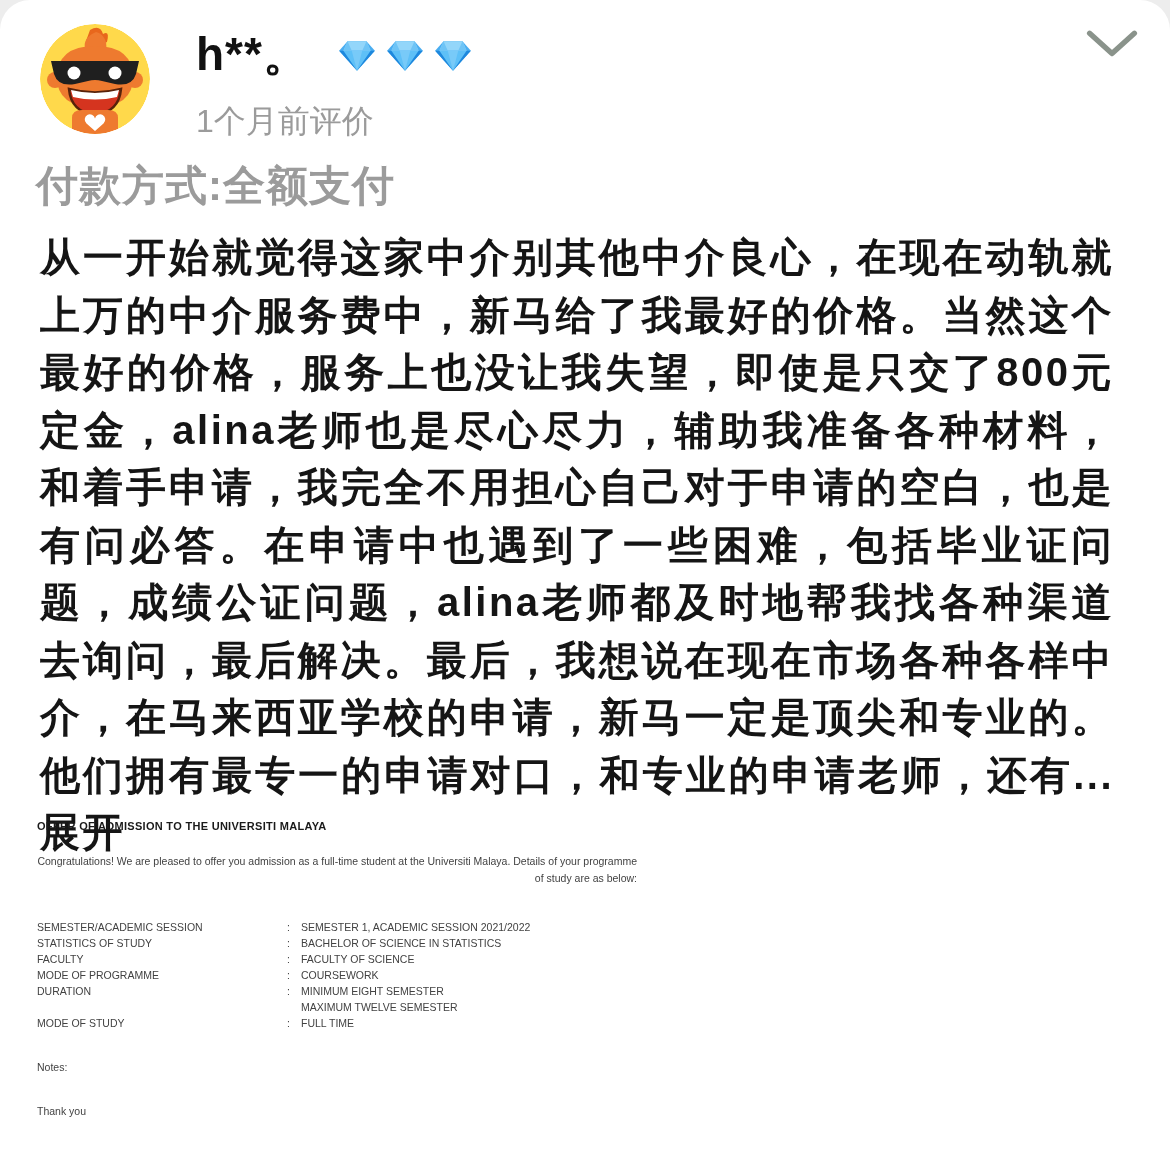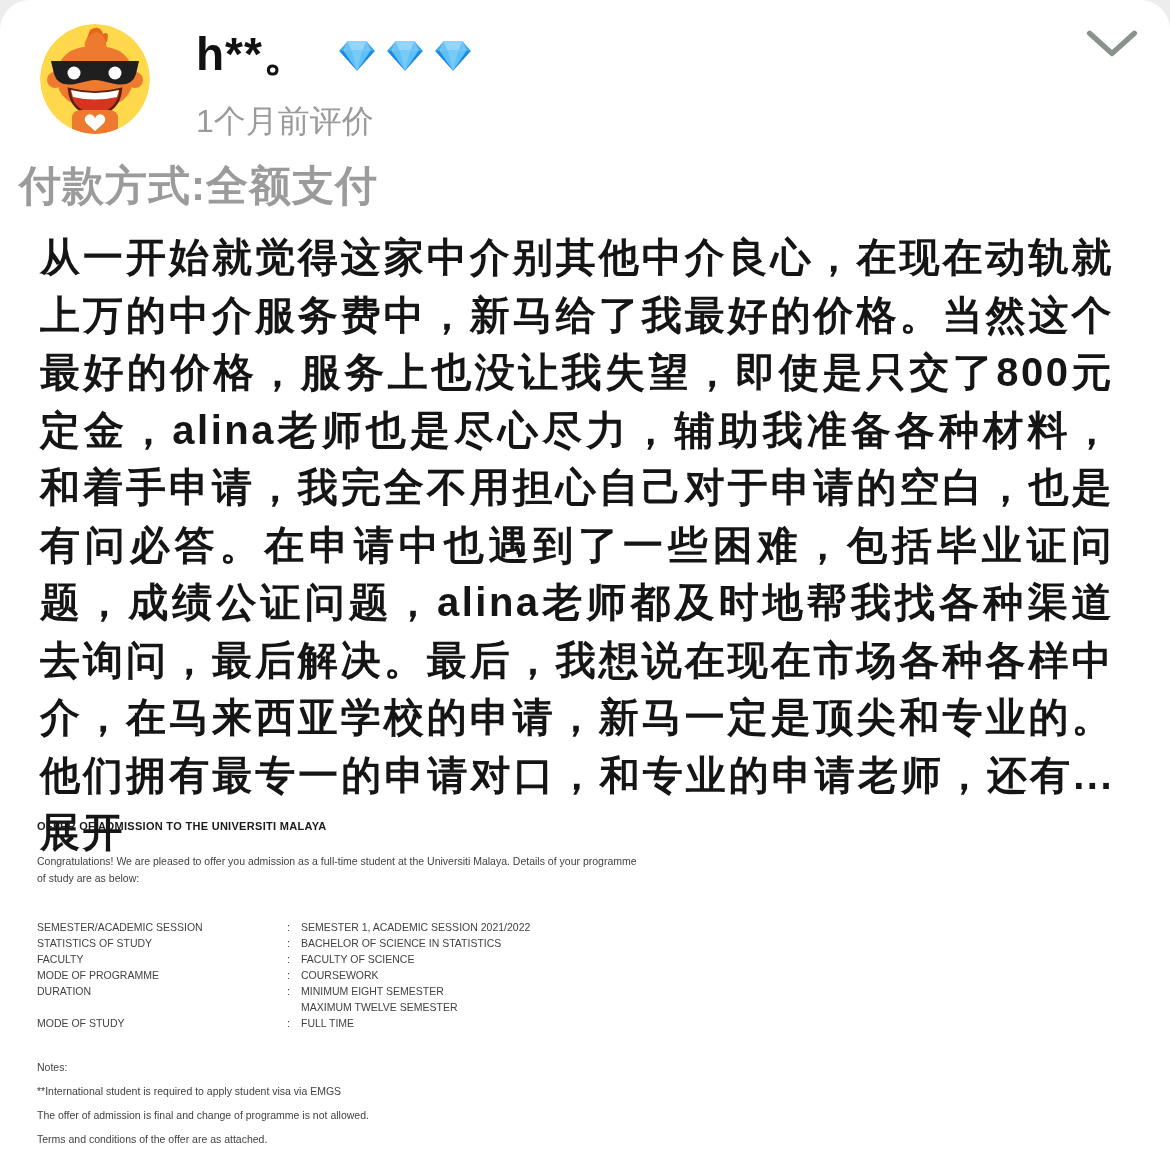--- a/index.html
+++ b/index.html
@@ -18,34 +18,34 @@
   .name-row{position:absolute;left:196px;top:28px;height:54px;display:flex;align-items:center;}
   .username{font-size:46px;font-weight:700;color:var(--username);letter-spacing:1px;}
   .gems{display:flex;align-items:center;margin-left:26px;}
   .gem{width:42px;height:42px;margin-right:6px;}
   .gem svg{width:42px;height:42px;display:block;}
   .review-time{position:absolute;left:196px;top:100px;font-size:32px;color:var(--meta-gray);}
   .collapse{position:absolute;left:1084px;top:28px;width:56px;height:36px;cursor:pointer;}
   .collapse svg{width:56px;height:32px;display:block;}
 
   
-  .payment{position:absolute;left:19px;top:158px;font-size:42px;font-weight:600;
+  .payment{position:absolute;left:36px;top:158px;font-size:42px;font-weight:600;
            color:var(--meta-gray);letter-spacing:1px;}
 
   
   .review{position:absolute;left:40px;top:229px;width:1074px;font-size:40px;font-weight:600;
           color:var(--review-text);line-height:57.5px;letter-spacing:2.5px;
           text-align:justify;text-justify:inter-character;}
   .expand{color:var(--review-text);cursor:pointer;}
 
   
   .attachment{position:absolute;left:37px;top:812px;width:640px;color:var(--doc-text);
               font-size:10.5px;line-height:13px;cursor:pointer;}
   .doc-title{margin-top:8px;font-size:11px;font-weight:700;color:var(--doc-title);letter-spacing:.3px;}
-  .doc-intro{margin-top:20px;width:600px;line-height:17px;}
+  .doc-intro{margin-top:20px;width:600px;line-height:17px;text-align:right;}
   .doc-fields{margin-top:32px;}
   .doc-row{display:flex;line-height:16px;}
   .doc-label{width:250px;flex:0 0 250px;}
   .doc-colon{width:14px;flex:0 0 14px;}
   .doc-value{white-space:pre-line;}
   .doc-notes-label{margin-top:30px;}
   .doc-note{margin-top:11px;}
   .doc-closing{margin-top:31px;}
 </style>
 </head>
@@ -162,21 +162,16 @@
           <div class="doc-value">MINIMUM EIGHT SEMESTER
 MAXIMUM TWELVE SEMESTER</div>
         </div>
         <div class="doc-row">
           <div class="doc-label">MODE OF STUDY</div>
           <div class="doc-colon">:</div>
           <div class="doc-value">FULL TIME</div>
         </div>
       </div>
     <div class="doc-notes-label">Notes:</div>
-    <div>
-        <div class="doc-note">**International student is required to apply student visa via EMGS</div>
-        <div class="doc-note">The offer of admission is final and change of programme is not allowed.</div>
-        <div class="doc-note">Terms and conditions of the offer are as attached.</div>
-      </div>
     <div class="doc-closing">Thank you</div>
   </div>
 
 </div>
 
 </body></html>

